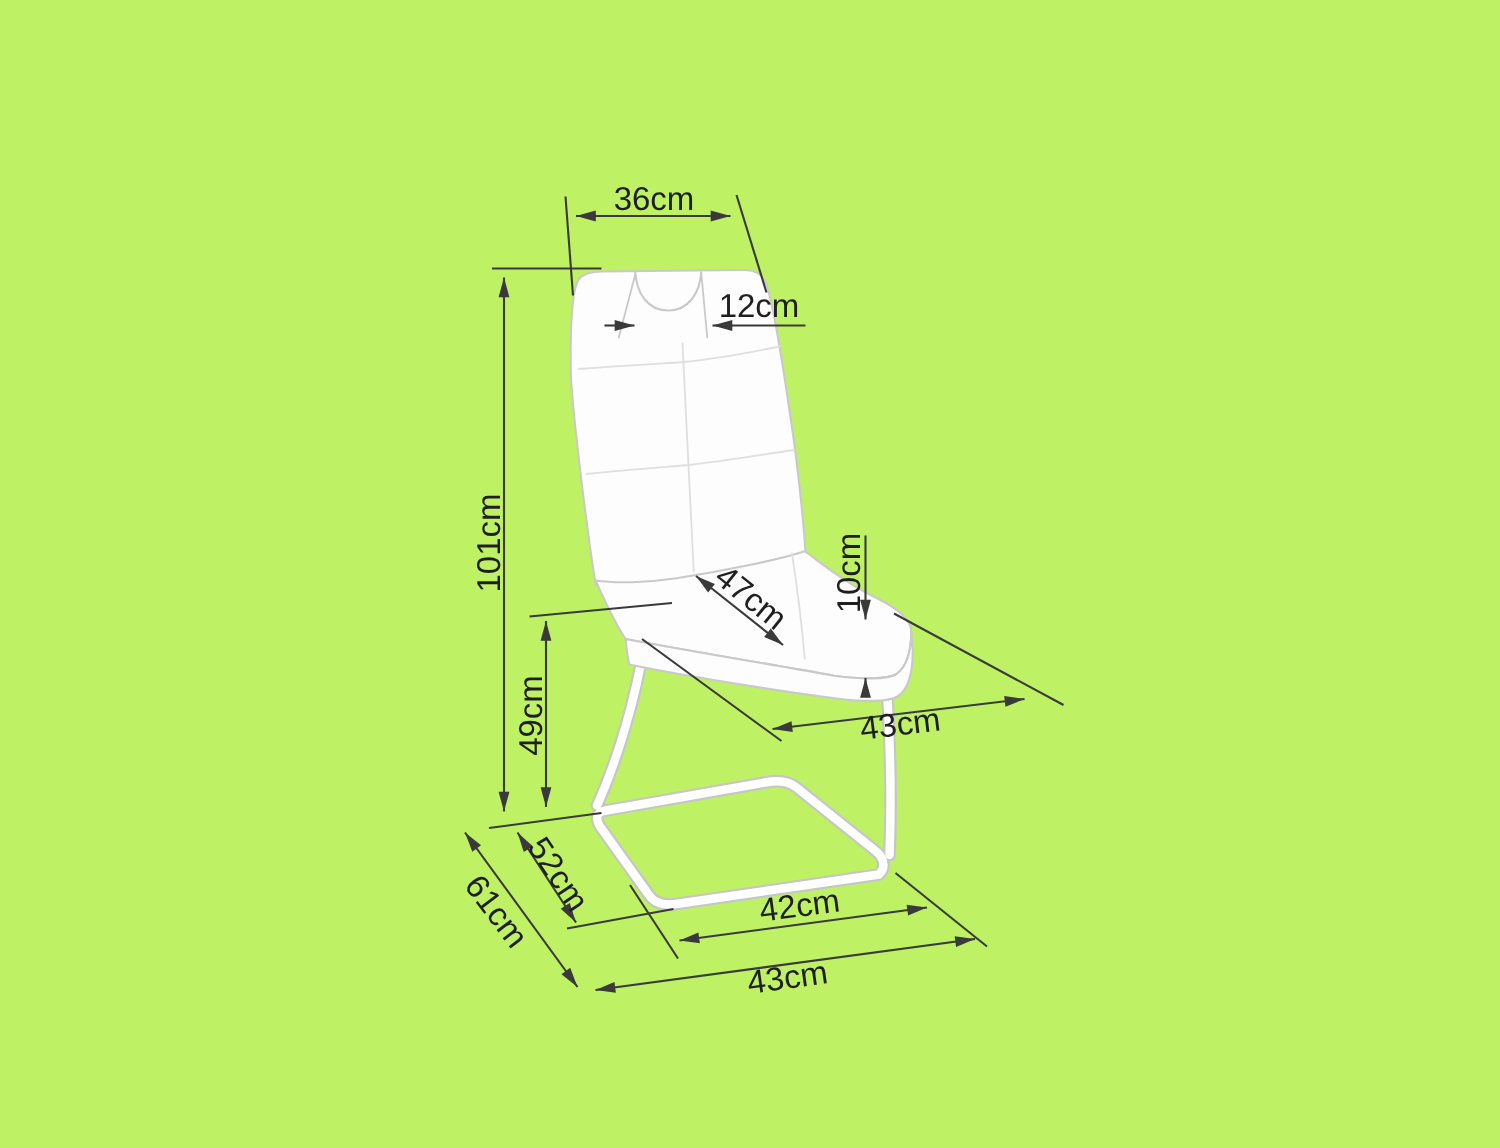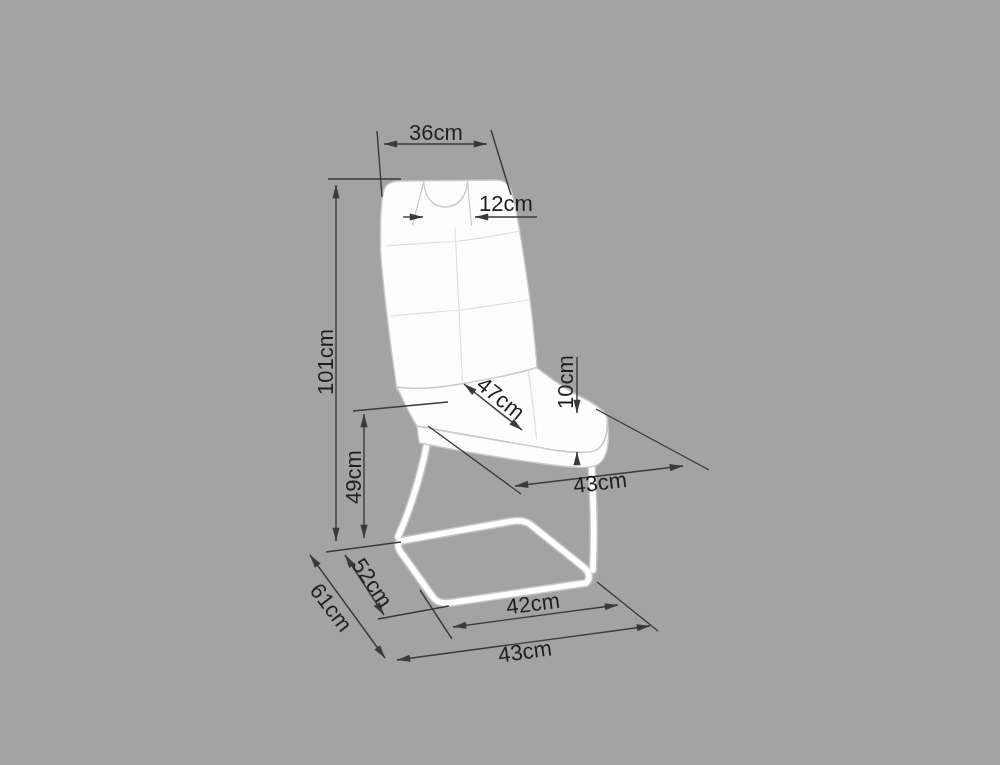--- a/index.html
+++ b/index.html
@@ -4,21 +4,21 @@
 <style>
   html, body {
     margin: 0;
     padding: 0;
     background: #ffffff;
   }
   .canvas {
     position: relative;
     width: 1000px;
     height: 765px;
-    background: #a3a3a3;
+    background: #bef264;
     overflow: hidden;
   }
   svg { display: block; }
   .dim-label {
     font-family: "Liberation Sans", "DejaVu Sans", sans-serif;
     font-size: 22px;
     fill: #1f1f1f;
   }
 </style>
 </head>

